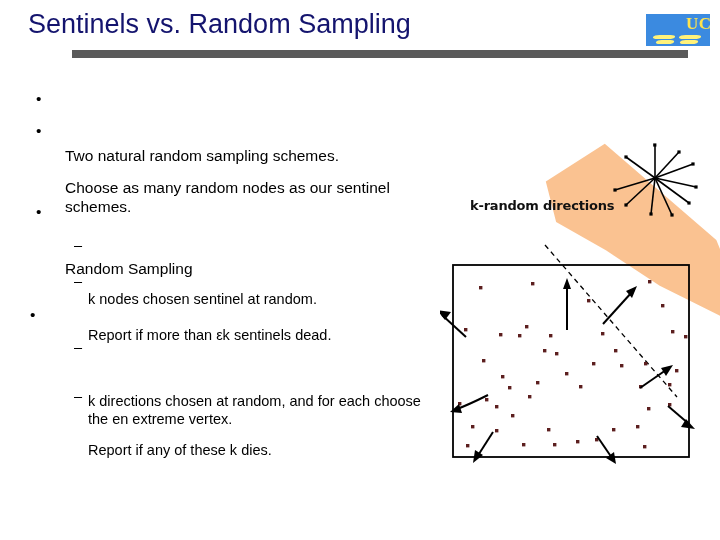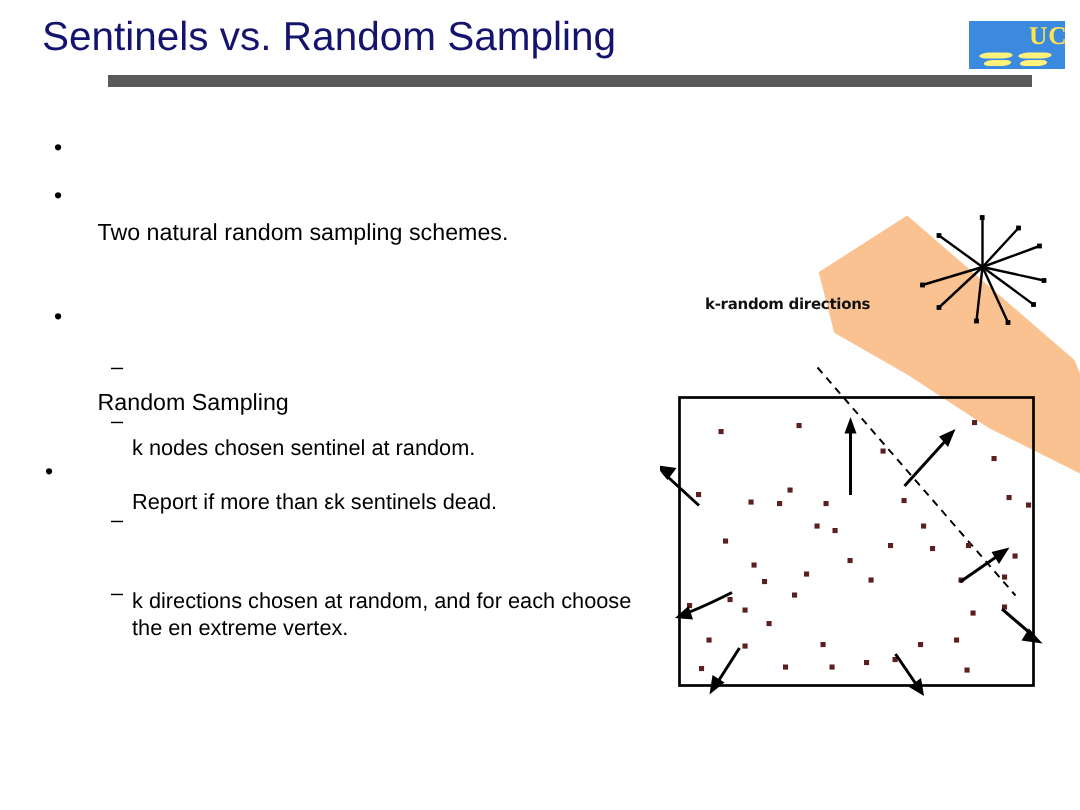--- a/index.html
+++ b/index.html
@@ -134,21 +134,21 @@
     width: 280px;
     height: 330px;
   }
   #figure svg { display: block; }
 
   #k-random-label {
     position: absolute;
     left: 470px;
     top: 198px;
     font-family: "DejaVu Sans", sans-serif;
-    font-size: 10px;
+    font-size: 13px;
     font-weight: 600;
     color: #111111;
     white-space: nowrap;
     letter-spacing: -0.2px;
   }
 </style>
 </head>
 <body>
 
 <div id="slide">
@@ -165,20 +165,21 @@
     <div class="wave w4"></div>
   </div>
 
   <div class="bullet-l1" id="b1">
     <span class="mark">•</span>
     <span class="txt">Two natural random sampling schemes.</span>
   </div>
 
   <div class="bullet-l1" id="b2">
     <span class="mark">•</span>
+    <span class="txt">Choose as many random nodes as our sentinel schemes.</span>
   </div>
 
   <div class="bullet-l1" id="b3">
     <span class="mark">•</span>
     <span class="txt">Random Sampling</span>
   </div>
 
   <div class="bullet-l2" id="b4">
     <span class="mark">–</span>
     <span class="txt">k nodes chosen sentinel at random.</span>
@@ -193,20 +194,21 @@
     <span class="mark">•</span>
   </div>
 
   <div class="bullet-l2" id="b7">
     <span class="mark">–</span>
     <span class="txt">k directions chosen at random, and for each choose the en extreme vertex.</span>
   </div>
 
   <div class="bullet-l2" id="b8">
     <span class="mark">–</span>
+    <span class="txt">Report if any of these k dies.</span>
   </div>
 
   <div id="figure">
     <svg width="280" height="330" viewBox="0 0 280 330" xmlns="http://www.w3.org/2000/svg">
 
       <g>
         <polygon points="152,2 222,0 268,140 258,205 238,216 196,150 168,92 140,42" fill="#fabf8b" opacity="0.95" transform="rotate(-31 200 105)"></polygon>
       </g>
 
       <g stroke="#000000" stroke-width="1.6" fill="none">

